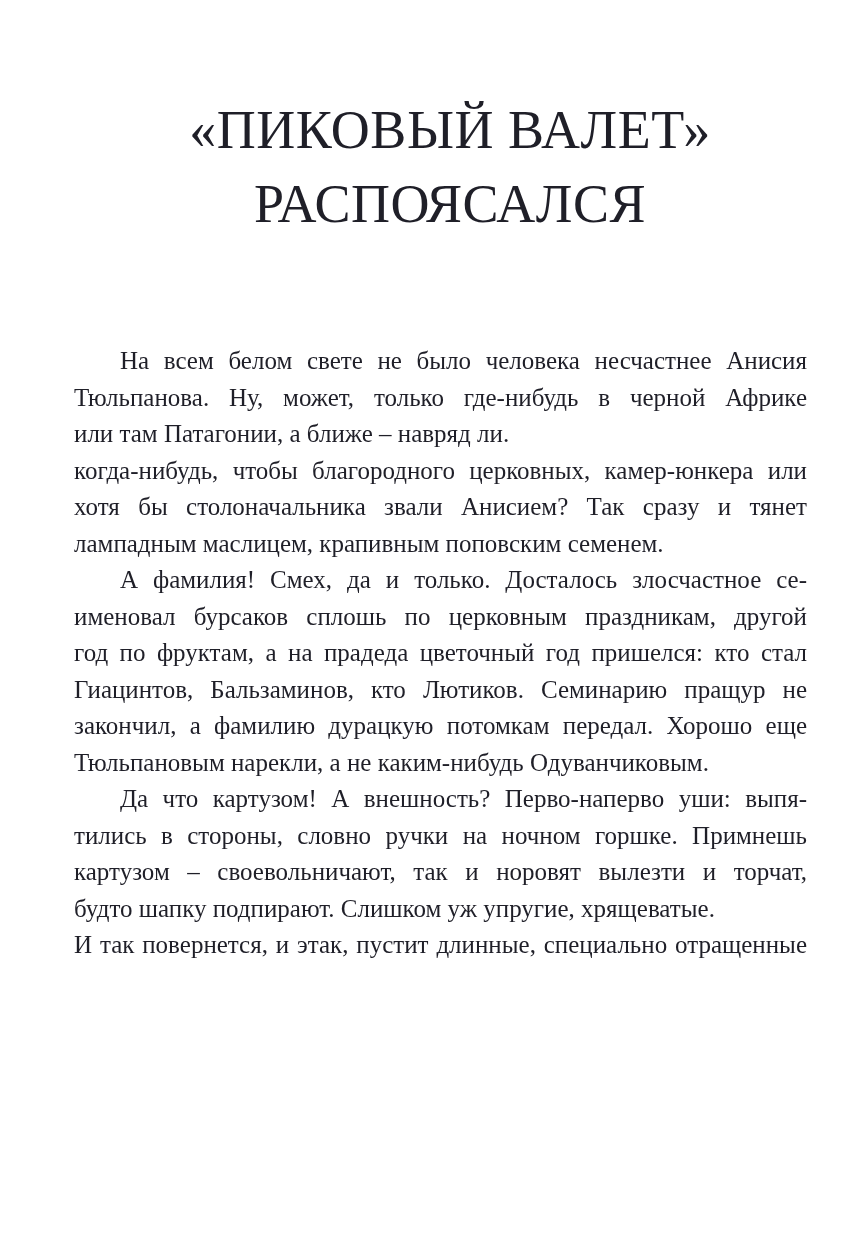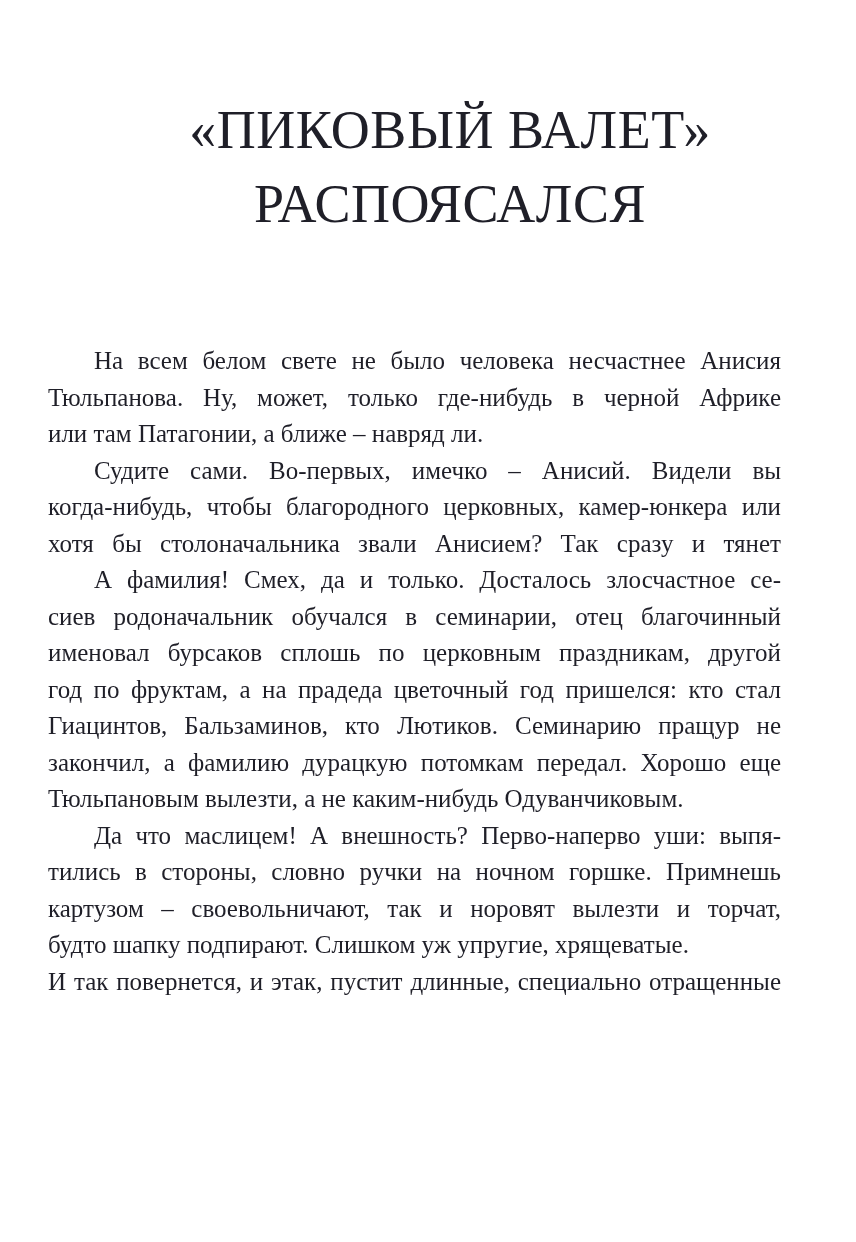--- a/index.html
+++ b/index.html
@@ -28,21 +28,21 @@
     font-weight: normal;
     letter-spacing: 0.5px;
   }
   .title-line {
     display: block;
     padding-left: 44px;
   }
   .body-text {
     position: absolute;
     top: 343px;
-    left: 48px;
+    left: 74px;
     width: 733px;
     font-size: 25px;
     line-height: 36.5px;
   }
   .text-line {
     text-align: justify;
     text-align-last: justify;
     white-space: normal;
   }
   .text-line.firstline {
@@ -57,29 +57,28 @@
 
 <div class="page">
   <h1 class="chapter-title">
     <span class="title-line">«ПИКОВЫЙ ВАЛЕТ»</span>
     <span class="title-line">РАСПОЯСАЛСЯ</span>
   </h1>
   <div class="body-text">
       <div class="text-line firstline">На всем белом свете не было человека несчастнее Анисия</div>
       <div class="text-line">Тюльпанова. Ну, может, только где-нибудь в черной Африке</div>
       <div class="text-line lastline">или там Патагонии, а ближе – навряд ли.</div>
-      <div class="text-line firstline">Судите сами. Во-первых, имечко – Анисий. Видели вы</div>
       <div class="text-line">когда-нибудь, чтобы благородного церковных, камер-юнкера или</div>
       <div class="text-line">хотя бы столоначальника звали Анисием? Так сразу и тянет</div>
+      <div class="text-line lastline">лампадным маслицем, крапивным поповским семенем.</div>
       <div class="text-line firstline">А фамилия! Смех, да и только. Досталось злосчастное се-</div>
-      <div class="text-line">сиев родоначальник обучался в семинарии, отец благочинный</div>
       <div class="text-line">именовал бурсаков сплошь по церковным праздникам, другой</div>
       <div class="text-line">год по фруктам, а на прадеда цветочный год пришелся: кто стал</div>
       <div class="text-line">Гиацинтов, Бальзаминов, кто Лютиков. Семинарию пращур не</div>
       <div class="text-line">закончил, а фамилию дурацкую потомкам передал. Хорошо еще</div>
-      <div class="text-line lastline">Тюльпановым вылезти, а не каким-нибудь Одуванчиковым.</div>
-      <div class="text-line firstline">Да что маслицем! А внешность? Перво-наперво уши: выпя-</div>
+      <div class="text-line lastline">Тюльпановым нарекли, а не каким-нибудь Одуванчиковым.</div>
+      <div class="text-line firstline">Да что картузом! А внешность? Перво-наперво уши: выпя-</div>
       <div class="text-line">тились в стороны, словно ручки на ночном горшке. Примнешь</div>
       <div class="text-line">картузом – своевольничают, так и норовят вылезти и торчат,</div>
       <div class="text-line lastline">будто шапку подпирают. Слишком уж упругие, хрящеватые.</div>
       <div class="text-line">И так повернется, и этак, пустит длинные, специально отращенные</div>
     </div>
 </div>
 
 </body></html>

